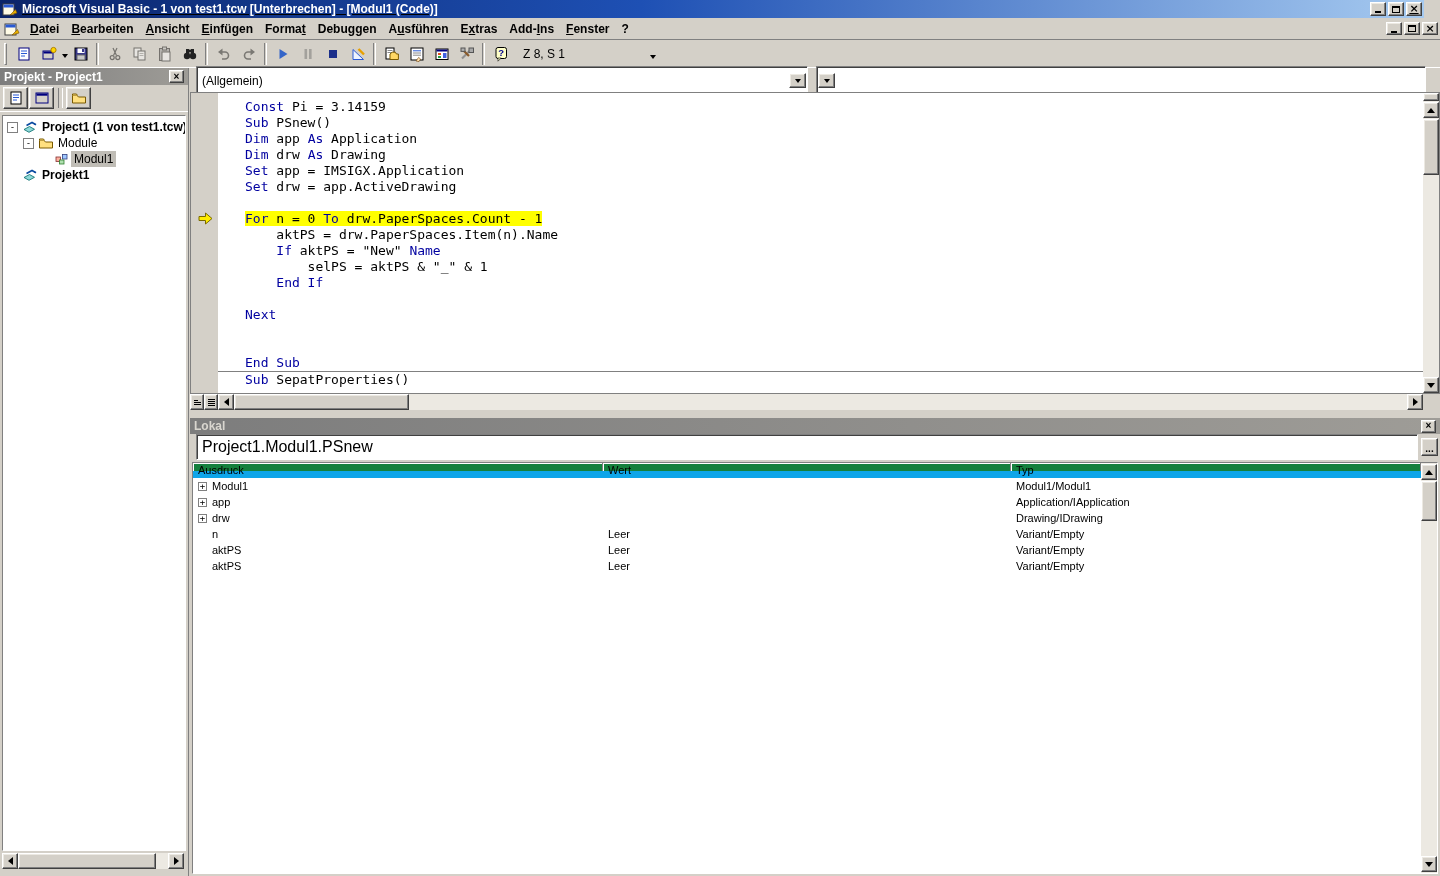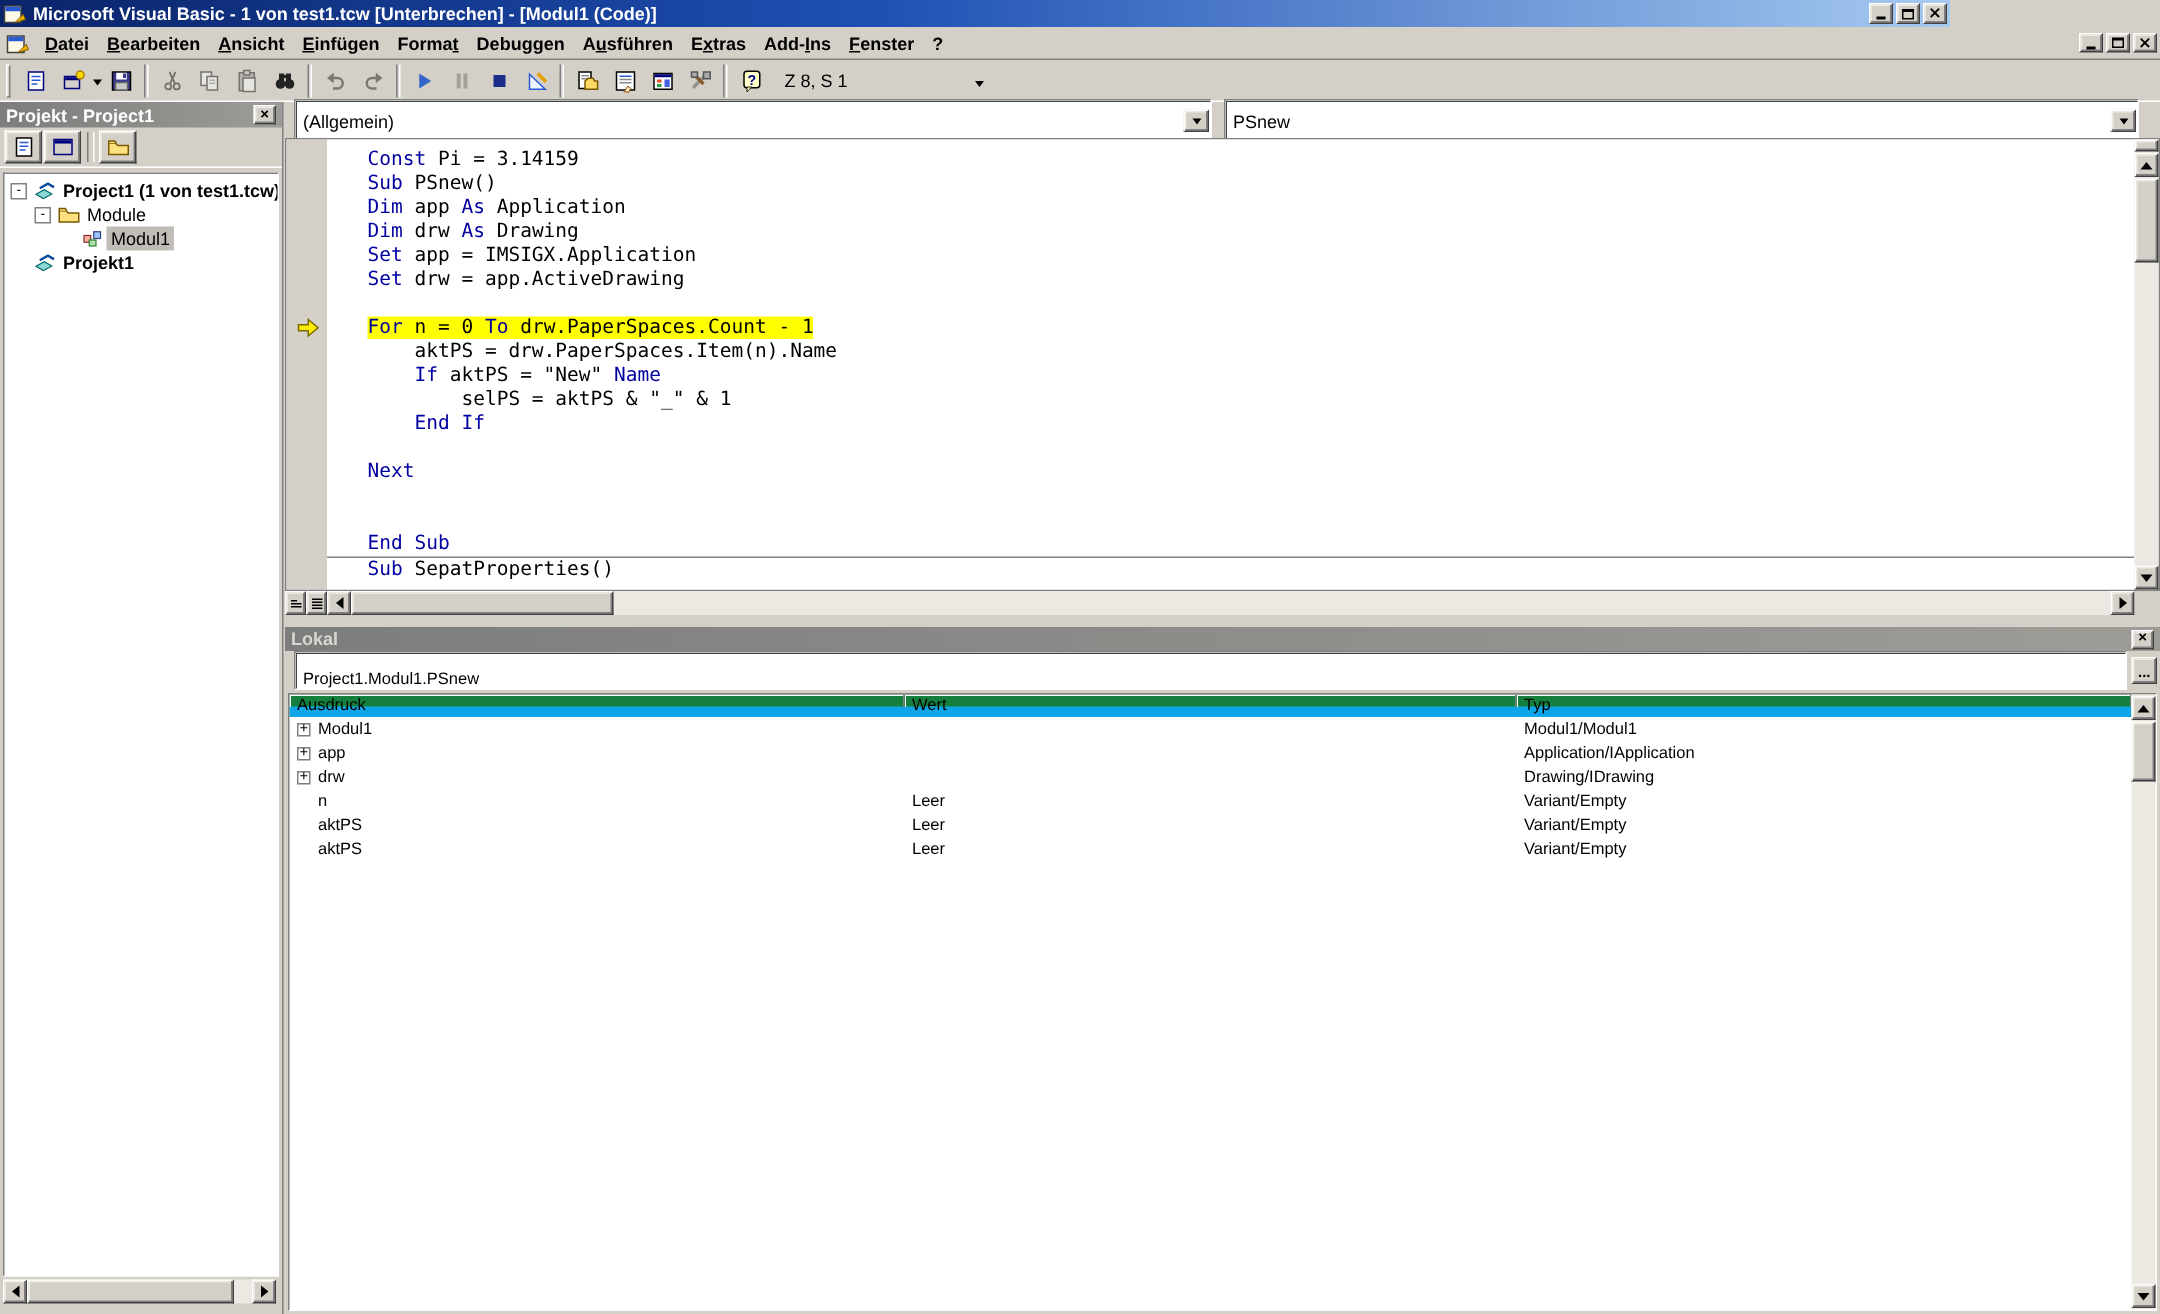--- a/index.html
+++ b/index.html
@@ -3,23 +3,23 @@
 <meta charset="utf-8">
 <style>
   * { margin:0; padding:0; box-sizing:border-box; }
   html,body { width:1440px; height:876px; overflow:hidden; }
   body { background:#d4d0c8; font-family:"Liberation Sans", sans-serif; font-size:11px; color:#000; position:relative; }
 
   
   .raised { background:#d4d0c8; border:1px solid; border-color:#ffffff #404040 #404040 #ffffff; box-shadow:inset -1px -1px 0 #808080, inset 1px 1px 0 #ece9e2; }
 
   
-  #titlebar { position:absolute; left:0; top:0; width:1300px; height:18px;
+  #titlebar { position:absolute; left:0; top:0; width:1424px; height:18px;
     background:linear-gradient(90deg,#0a246a 0%,#1e50b4 45%,#a6caf0 100%);
-    display:flex; align-items:center; padding:0 2px; }
+    display:flex; align-items:center; padding:0 2px;text-decoration:underline; }
   #titlebar .ttl { color:#fff; font-weight:bold; font-size:12px; margin-left:4px; white-space:nowrap; }
   .winbtns { margin-left:auto; display:flex; }
   .wbtn { width:16px; height:14px; margin-left:2px; display:flex; align-items:center; justify-content:center; cursor:default; }
   .g-min { width:6px; height:2px; background:#000; margin-top:6px; }
   .g-rest { width:8px; height:7px; border:1px solid #000; border-top-width:2px; position:relative; }
   .g-close { font-size:11px; font-weight:bold; line-height:10px; font-family:"DejaVu Sans",sans-serif; }
 
   
   #menubar { position:absolute; left:0; top:18px; width:1440px; height:22px; background:#d4d0c8;
     border-bottom:1px solid #808080; display:flex; align-items:center; padding:0 2px; }
@@ -104,21 +104,21 @@
   .mini-glyph i.short { width:4px; }
   #code-hscroll .sb-thumb { width:175px; }
   .sb-corner { width:17px; background:#d4d0c8; flex:none; }
 
   
   #locals { position:absolute; left:190px; top:418px; width:1250px; height:458px; background:#d4d0c8; }
   #locals .panel-title { height:16px; }
   #locals .panel-title .cap { color:#d9d6cf; }
   .context-row { height:26px; display:flex; align-items:center; padding:3px 2px 3px 6px; }
   #context-field { flex:1; height:19px; background:#fff; border:1px solid; border-color:#808080 #fff #fff #808080;
-    box-shadow:inset 1px 1px 0 #404040; display:flex; padding:12px 5px; font-size:11px; }
+    box-shadow:inset 1px 1px 0 #404040; display:flex; align-items:center; padding:12px 5px; font-size:16px; }
   #dots-btn { width:17px; height:18px; margin-left:3px; display:flex; align-items:flex-end; justify-content:center;
     font-weight:bold; font-size:10px; line-height:12px; }
   #grid { position:absolute; left:2px; right:2px; top:44px; bottom:2px; background:#fff; border:1px solid; border-color:#808080 #fff #fff #808080; }
   #grid-inner { position:absolute; left:0; top:0; right:16px; bottom:0; overflow:hidden; }
   #grid-header { height:15px; background:#15803d; display:flex; border-bottom:7px solid #0ea5e9; }
   .gh { padding:1px 5px; font-size:11px; border-right:1px solid #808080; box-shadow:inset 1px 1px 0 #fff; white-space:nowrap; }
   .gh.c1 { width:410px; } .gh.c2 { width:408px; } .gh.c3 { flex:1; }
   .lrow { height:16px; display:flex; align-items:center; font-size:11px; white-space:nowrap; }
   .lc { overflow:hidden; }
   .lc.c1 { width:410px; display:flex; align-items:center; }
@@ -455,21 +455,20 @@
 
 <div id="code-window">
   <div class="combo-row">
     <span class="combo" id="combo-object">
       <span class="val">(Allgemein)</span>
       <span class="cbtn raised">
           <span class="dd-arrow"></span>
         </span>
     </span>
     <span class="combo" id="combo-proc">
-      <span class="val">PSnew</span>
       <span class="cbtn raised">
           <span class="dd-arrow"></span>
         </span>
     </span>
   </div>
 
   <div id="code-view">
     <div id="code-margin">
       <span id="exec-arrow" style="top: 119px;">
         <svg width="15" height="13" viewBox="0 0 15 13">

